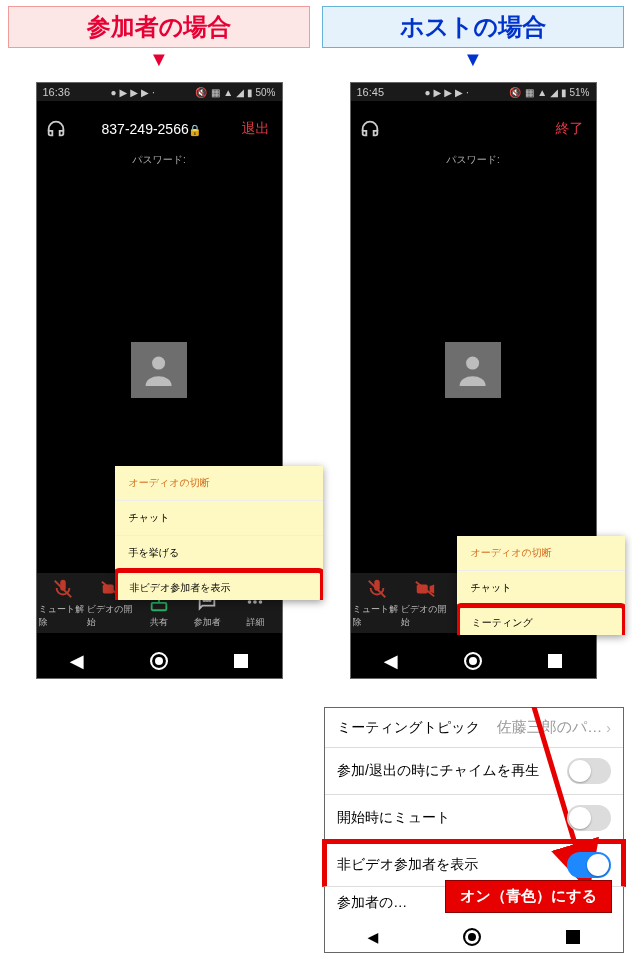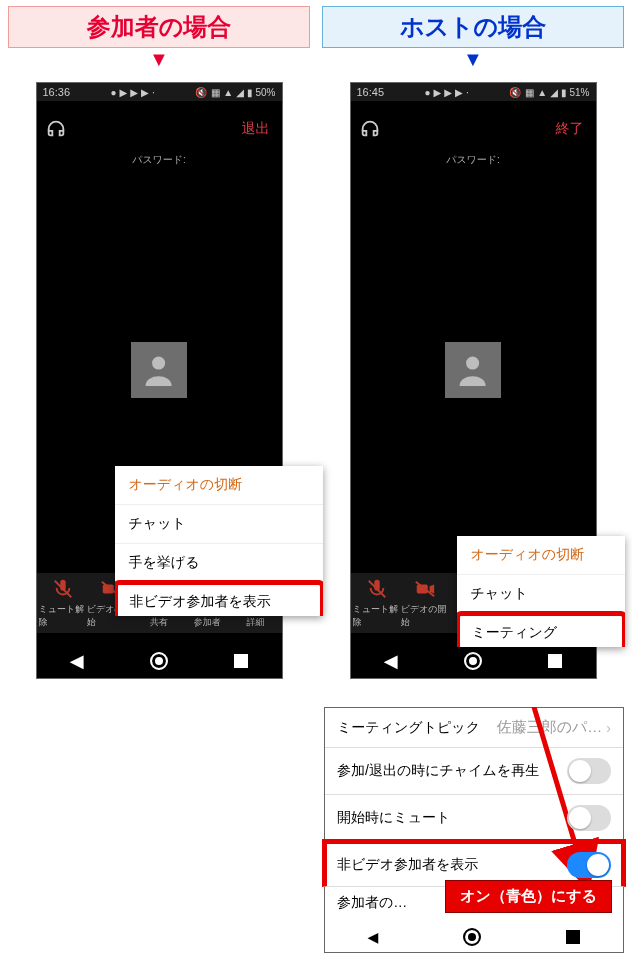--- a/index.html
+++ b/index.html
@@ -70,25 +70,25 @@
   .avatar {
     position: absolute; left: 50%; transform: translateX(-50%);
     top: 160px; width: 56px; height: 56px;
     background: #6e6e6e;
     display: flex; align-items: center; justify-content: center;
   }
   .avatar svg { width: 70%; height: 70%; fill: #bdbdbd; }
 
   .menu-popup {
     position: absolute;
-    background: #ffffff; color: #000;
+    background: #fef9c3; color: #000;
     border-radius: 0;
     box-shadow: 0 2px 8px rgba(0,0,0,.4);
     overflow: hidden;
-    font-size: 14px;
+    font-size: 10px;
   }
   .menu-left { left: 78px; top: 284px; width: 208px; }
   .menu-right { left: 106px; top: 354px; width: 168px; }
   .menu-item { padding: 10px 14px; border-bottom: 1px solid #eee; white-space: nowrap; }
   .menu-item:last-child { border-bottom: none; }
   .menu-item.orange { color: #d36b1a; }
   .highlight-box {
     border: 5px solid #e60000;
     border-radius: 6px;
     margin: -3px -2px;
@@ -216,20 +216,23 @@
       </div>
 
       <div class="header">
         <div class="headset">
           <svg viewBox="0 0 24 24" fill="none" stroke="#ccc" stroke-width="2">
               <path d="M4 14v-2a8 8 0 0 1 16 0v2"></path>
               <path d="M18 19a2 2 0 0 0 2-2v-3h-4v5h2z"></path>
               <path d="M6 19a2 2 0 0 1-2-2v-3h4v5H6z"></path>
             </svg>
         </div>
+        <div class="header-center">
+          <span>837-249-2566</span><span class="lock">🔒</span>
+        </div>
         <div class="exit-btn">退出</div>
       </div>
       <div class="pw">
         <span>パスワード:</span> <span></span>
       </div>
 
       <div class="content">
         <div class="avatar">
           <svg viewBox="0 0 24 24">
               <circle cx="12" cy="8" r="4"></circle>

